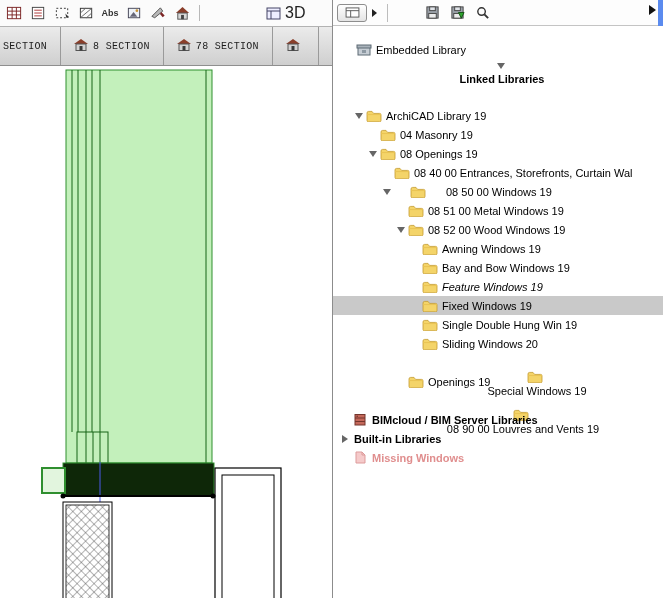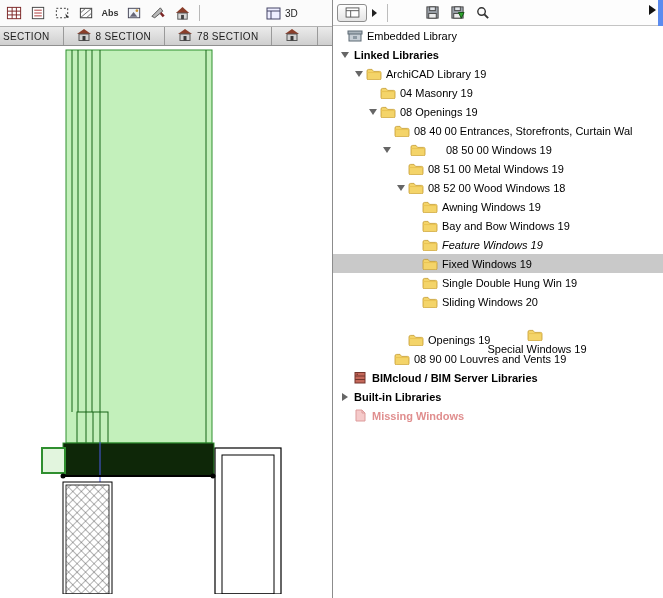--- a/index.html
+++ b/index.html
@@ -10,26 +10,26 @@
   
   .left { width:332px; display:flex; flex-direction:column; background:#fff; }
   .main-toolbar { height:26px; display:flex; align-items:center; padding:2px 3px;
                   background:#fbfbfb; gap:2px; }
   .tb-btn { width:22px; height:20px; display:flex; align-items:center; justify-content:center;
             flex:0 0 auto; }
   .tb-btn svg { width:17px; height:17px; }
   .abs-txt { font-size:9px; font-weight:bold; color:#333; }
   .tb-divider { width:1px; height:16px; background:#b8b8b8; margin:0 4px; flex:0 0 auto; }
   .tb-spacer { width:58px; flex:0 0 auto; }
-  .g3d { display:flex; align-items:center; gap:4px; font-size:10px; color:#222; }
+  .g3d { display:flex; align-items:center; gap:4px; font-size:16px; color:#222; }
   .g3d svg { width:15px; height:13px; }
 
-  .tabbar { height:20px; background:linear-gradient(#ebebeb,#cfcfcf);
+  .tabbar { height:40px; background:linear-gradient(#ebebeb,#cfcfcf);
             border-top:1px solid #b2b2b2; border-bottom:1px solid #8f8f8f;
-            display:flex; overflow:hidden; }
+            display:flex; overflow:hidden;font-family:Liberation Mono, monospace; }
   .tab { display:flex; align-items:center; gap:5px; padding:8px 13px;
          border-right:1px solid #9a9a9a; font-size:10px; letter-spacing:.3px;
          color:#1c1c1c; white-space:nowrap; flex:0 0 auto; }
   .tab.first { padding:0 13px 0 3px; }
   .tab svg { width:14px; height:12px; }
 
   .canvas { flex:1; position:relative; background:#fff; overflow:hidden; }
   .canvas svg.drawing { position:absolute; left:0; top:0; }
 
   
@@ -237,38 +237,38 @@
         <svg viewBox="0 0 16 16">
             <circle cx="7" cy="7" r="4" fill="none" stroke="#333" stroke-width="1.5"></circle>
             <line x1="10" y1="10" x2="14" y2="14" stroke="#333" stroke-width="2"></line>
           </svg>
       </span>
       <span class="overflow-btn"></span>
       <span class="edge-strip"></span>
     </div>
 
     <div class="tree">
-        <div class="row" style="padding-left: 0;">
+        <div class="row" style="padding-left: 9px; margin-top: 14px;">
           <span class="disc"></span>
           <span class="ricon">
             <svg viewBox="0 0 16 13">
               <rect x="2" y="4" width="12" height="8" fill="#c6cdd4" stroke="#5d6a75"></rect>
               <rect x="1" y="2" width="14" height="3" fill="#aab3bb" stroke="#5d6a75"></rect>
               <rect x="6" y="7" width="4" height="3" fill="#8d99a3"></rect>
             </svg>
           </span>
           <span class="rlabel">Embedded Library</span>
         </div>
-        <div class="row" style="padding-left: 5px;">
+        <div class="row" style="padding-left: 5px; flex-direction: column;">
           <span class="disc">
             <span class="tri-open"></span>
           </span>
           <span class="rlabel bold">Linked Libraries</span>
         </div>
-        <div class="row" style="padding-left: 19px;">
+        <div class="row" style="padding-left: 19px; margin-top: 28px;">
           <span class="disc">
             <span class="tri-open"></span>
           </span>
           <span class="ricon">
             <svg viewBox="0 0 16 13">
               <path d="M1 4 q0 -1.6 1.6 -1.6 h3.4 l1.6 2 h6 q1.4 0 1.4 1.4 v5.6 q0 1.4 -1.4 1.4 h-11.2 q-1.4 0 -1.4 -1.4 z" fill="#f4d469" stroke="#c49b2e" stroke-width="0.8"></path>
               <path d="M1 5.6 h14" stroke="#e9c352" fill="none"></path>
             </svg>
           </span>
           <span class="rlabel">ArchiCAD Library 19</span>
@@ -330,21 +330,21 @@
         <div class="row" style="padding-left: 61px;">
           <span class="disc">
             <span class="tri-open"></span>
           </span>
           <span class="ricon">
             <svg viewBox="0 0 16 13">
               <path d="M1 4 q0 -1.6 1.6 -1.6 h3.4 l1.6 2 h6 q1.4 0 1.4 1.4 v5.6 q0 1.4 -1.4 1.4 h-11.2 q-1.4 0 -1.4 -1.4 z" fill="#f4d469" stroke="#c49b2e" stroke-width="0.8"></path>
               <path d="M1 5.6 h14" stroke="#e9c352" fill="none"></path>
             </svg>
           </span>
-          <span class="rlabel">08 52 00 Wood Windows 18</span>
+          <span class="rlabel">08 52 00 Wood Windows 19</span>
         </div>
         <div class="row" style="padding-left: 75px;">
           <span class="disc"></span>
           <span class="ricon">
             <svg viewBox="0 0 16 13">
               <path d="M1 4 q0 -1.6 1.6 -1.6 h3.4 l1.6 2 h6 q1.4 0 1.4 1.4 v5.6 q0 1.4 -1.4 1.4 h-11.2 q-1.4 0 -1.4 -1.4 z" fill="#f4d469" stroke="#c49b2e" stroke-width="0.8"></path>
               <path d="M1 5.6 h14" stroke="#e9c352" fill="none"></path>
             </svg>
           </span>
           <span class="rlabel">Awning Windows 19</span>
@@ -412,21 +412,21 @@
         <div class="row" style="padding-left: 61px;">
           <span class="disc"></span>
           <span class="ricon">
             <svg viewBox="0 0 16 13">
               <path d="M1 4 q0 -1.6 1.6 -1.6 h3.4 l1.6 2 h6 q1.4 0 1.4 1.4 v5.6 q0 1.4 -1.4 1.4 h-11.2 q-1.4 0 -1.4 -1.4 z" fill="#f4d469" stroke="#c49b2e" stroke-width="0.8"></path>
               <path d="M1 5.6 h14" stroke="#e9c352" fill="none"></path>
             </svg>
           </span>
           <span class="rlabel">Openings 19</span>
         </div>
-        <div class="row" style="padding-left: 47px;">
+        <div class="row" style="padding-left: 47px; flex-direction: column;">
           <span class="disc"></span>
           <span class="ricon">
             <svg viewBox="0 0 16 13">
               <path d="M1 4 q0 -1.6 1.6 -1.6 h3.4 l1.6 2 h6 q1.4 0 1.4 1.4 v5.6 q0 1.4 -1.4 1.4 h-11.2 q-1.4 0 -1.4 -1.4 z" fill="#f4d469" stroke="#c49b2e" stroke-width="0.8"></path>
               <path d="M1 5.6 h14" stroke="#e9c352" fill="none"></path>
             </svg>
           </span>
           <span class="rlabel">08 90 00 Louvres and Vents 19</span>
         </div>
         <div class="row" style="padding-left: 5px;">

